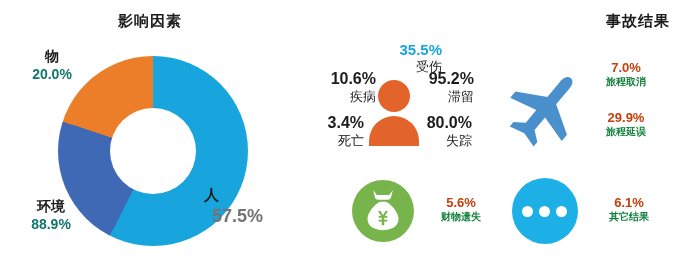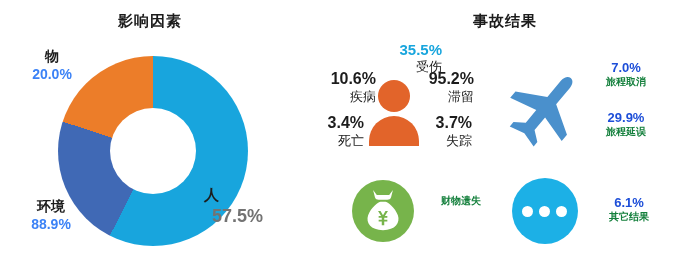--- a/index.html
+++ b/index.html
@@ -21,21 +21,21 @@
 
   .panel-title {
     position: absolute;
     font-size: 15px;
     font-weight: bold;
     color: #1c1c1c;
     letter-spacing: 1px;
     white-space: nowrap;
   }
   #title-left  { left: 0; top: 12px; width: 300px; text-align: center; }
-  #title-right { left: 340px; top: 12px; width: 330px; text-align: center; }
+  #title-right { left: 340px; top: 12px; width: 330px; text-align: right; }
 
   
   #donut-wrap {
     position: absolute;
     left: 58px;
     top: 56px;
     width: 190px;
     height: 190px;
   }
   #donut-ring {
@@ -64,21 +64,21 @@
   .donut-label .dl-name {
     display: block;
     font-size: 14px;
     font-weight: bold;
     color: #1c1c1c;
   }
   .donut-label .dl-pct {
     display: block;
     font-size: 14px;
     font-weight: bold;
-    color: #3b82f6;
+    color: #0f766e;
   }
   #label-wu   { left: 16px;  top: 48px;  width: 72px; }
   #label-huan { left: 8px;   top: 198px; width: 86px; }
   #label-ren  { left: 196px; top: 186px; width: 84px; text-align: left; }
   #label-ren .dl-name { font-size: 15px; padding-left: 8px; }
   #label-ren .dl-pct  { font-size: 18px; color: #737373; margin-left: 16px; }
 
   
   #person-icon {
     position: absolute;
@@ -144,21 +144,21 @@
   .side-stat {
     position: absolute;
     text-align: center;
     line-height: 1.25;
     white-space: nowrap;
   }
   .side-stat .s-pct {
     display: block;
     font-size: 13px;
     font-weight: bold;
-    color: #1d4ed8;
+    color: #c2410c;
   }
   .side-stat .s-name {
     display: block;
     font-size: 10px;
     font-weight: bold;
     color: #15803d;
   }
   #stat-cancel { left: 580px; top: 60px;  width: 92px; }
   #stat-delay  { left: 580px; top: 110px; width: 92px; }
   #stat-money  { left: 415px; top: 195px; width: 92px; }
@@ -246,21 +246,21 @@
     <span class="s-pct">95.2%</span>
     <span class="s-name">滞留</span>
   </div>
 
   <div class="stat" id="stat-death">
     <span class="s-pct">3.4%</span>
     <span class="s-name">死亡</span>
   </div>
 
   <div class="stat" id="stat-missing">
-    <span class="s-pct">3.7%</span>
+    <span class="s-pct">80.0%</span>
     <span class="s-name">失踪</span>
   </div>
 
   <div id="plane-icon">
     <svg viewBox="0 0 100 100" xmlns="http://www.w3.org/2000/svg" aria-hidden="true">
       <g transform="rotate(40 50 50)">
         <path fill="#4a90cc" d="M46 4 c4 0 7 4 7 10 v26 l34 20 v10 l-34 -9 v20 l12 9 v7 l-19 -5 -19 5 v-7 l12 -9 v-20 l-34 9 v-10 l34 -20 v-26 c0 -6 3 -10 7 -10 z"></path>
       </g>
     </svg>
   </div>
@@ -277,20 +277,21 @@
 
   <div id="money-circle">
     <svg viewBox="0 0 100 100" xmlns="http://www.w3.org/2000/svg" aria-hidden="true">
       <path fill="#ffffff" d="M34 16 l6 8 h20 l6 -8 l-3 12 c-1 3 -3 4 -6 4 h-14 c-3 0 -5 -1 -6 -4 z"></path>
       <path fill="#ffffff" d="M46 35 h8 c3 0 16 10 20 22 c4 12 -4 24 -24 24 c-20 0 -28 -12 -24 -24 c4 -12 17 -22 20 -22 z"></path>
       <path fill="#77b44b" d="M42 50 h4 l4 7 l4 -7 h4 l-5 8 h4 v3 h-5 v3 h5 v3 h-5 v6 h-4 v-6 h-5 v-3 h5 v-3 h-5 v-3 h4 z"></path>
     </svg>
   </div>
 
   <div class="side-stat" id="stat-money">
+    <span class="s-pct">5.6%</span>
     <span class="s-name">财物遗失</span>
   </div>
 
   <div id="other-circle">
     <span class="dot" id="dot-1"></span>
     <span class="dot" id="dot-2"></span>
     <span class="dot" id="dot-3"></span>
   </div>
 
   <div class="side-stat" id="stat-other">

